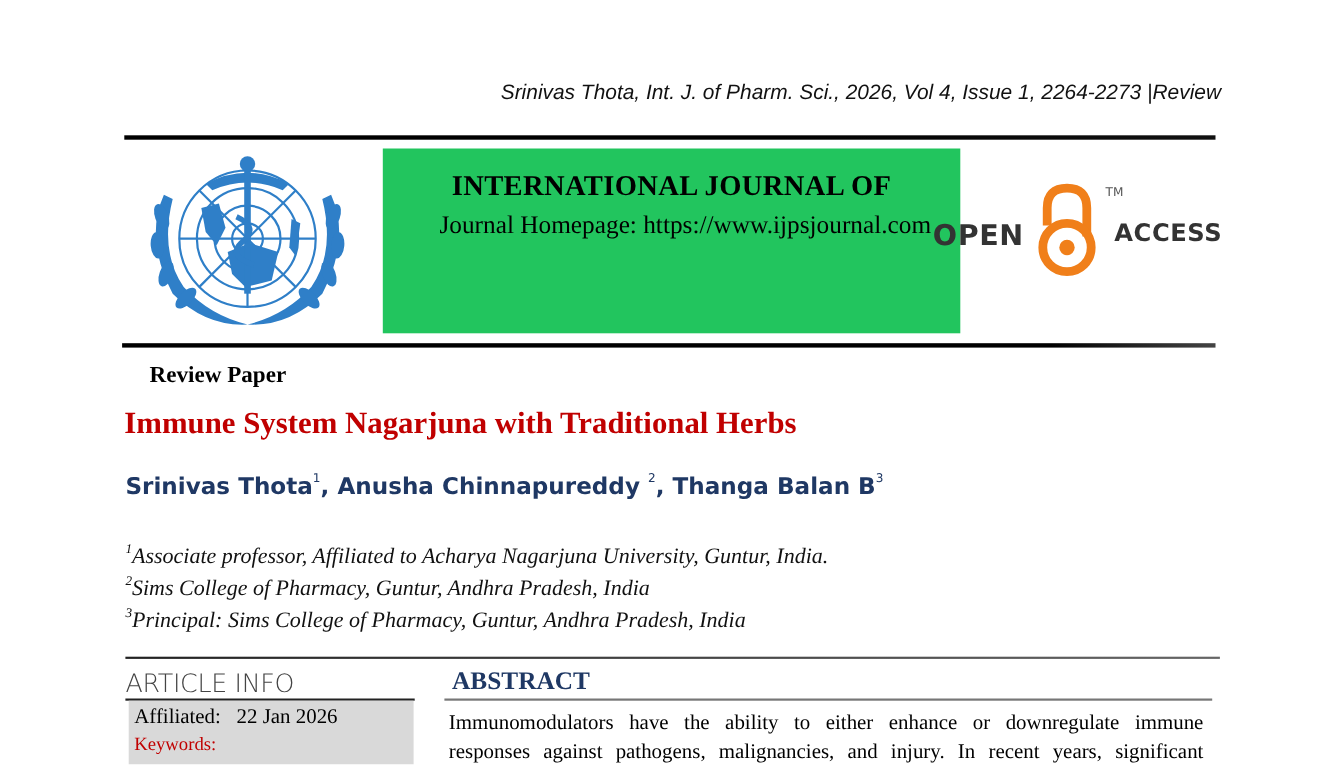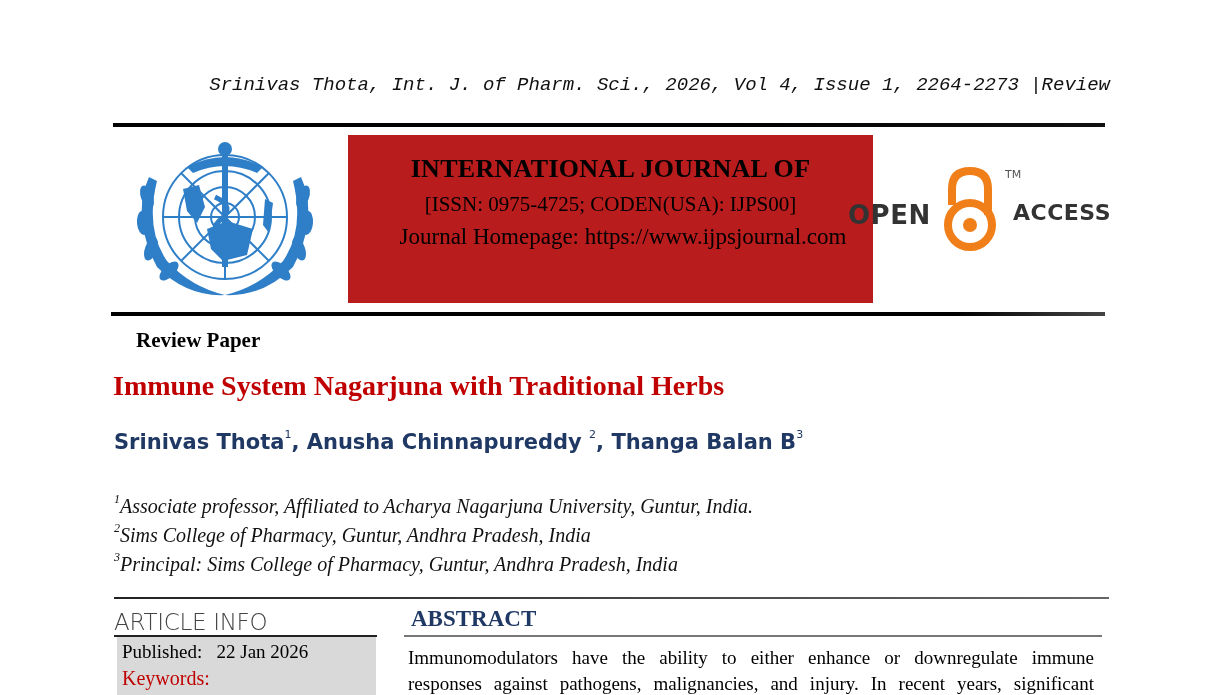--- a/index.html
+++ b/index.html
@@ -1,40 +1,40 @@
 <!DOCTYPE html>
 <html><head>
 <meta charset="utf-8">
 <style>
   html, body { margin:0; padding:0; background:#ffffff; }
   body { width:1220px; height:695px; overflow:hidden; position:relative; font-family:"Liberation Serif", serif; color:#000; }
   .abs { position:absolute; }
-  .running-head { left:0; width:1110px; top:74px; text-align:right; font-family:Liberation Mono, monospace; font-style:italic; font-size:19px; color:#111; }
+  .running-head { left:0; width:1110px; top:74px; text-align:right; font-family:Liberation Sans, sans-serif; font-style:italic; font-size:19px; color:#111; }
   .rule-top { left:113px; top:123px; width:992px; height:4px; background:linear-gradient(to right,#000 0%,#000 60%,#111 100%); }
   .rule-bottom { left:111px; top:312px; width:994px; height:4px; background:linear-gradient(to right,#000 0%,#000 85%,#444 100%); }
   .logo-left { left:127px; top:137px; width:196px; height:166px; }
-  .masthead { left:348px; top:135px; width:525px; height:168px; background:#b91c1c; text-align:center; }
+  .masthead { left:348px; top:135px; width:525px; height:168px; background:#22c55e; text-align:center; }
   .masthead .j1 { margin-top:15px; font-weight:bold; font-size:26px; line-height:38px; letter-spacing:0.3px; }
   .masthead .j2 { font-size:21px; line-height:32px; }
   .masthead .j3 { font-size:23px; line-height:34px;padding-left:25px; }
   .oa-open { left:848px; top:200px; font-family:"DejaVu Sans", sans-serif; font-weight:bold; font-size:26px; color:#333; letter-spacing:0.5px; }
   .oa-access { left:1013px; top:200px; font-family:"DejaVu Sans", sans-serif; font-weight:bold; font-size:22px; color:#333; letter-spacing:0.5px; }
   .oa-tm { left:1005px; top:168px; font-family:"DejaVu Sans", sans-serif; font-size:11px; color:#555; }
   .paper-type { left:114px; top:328px; font-weight:bold; font-size:21px;margin-left:22px; }
   .title { left:113px; top:370px; font-weight:bold; font-size:28px; color:#c00000; }
   .authors { left:114px; top:430px; font-family:"DejaVu Sans", sans-serif; font-weight:bold; font-size:21px; color:#1f3864; }
   .authors sup { font-size:11px; font-weight:normal; vertical-align:top; position:relative; top:-2px; }
   .affil { left:114px; font-style:italic; font-size:20px; color:#111; }
   .affil sup { font-size:12px; vertical-align:top; position:relative; top:-3px; }
   .rule-mid { left:114px; top:597px; width:995px; height:2px; background:linear-gradient(to right,#222,#666); }
   .ai-label { left:114px; top:609px; font-family:"DejaVu Sans", sans-serif; font-size:23px; color:#444; font-weight:300; letter-spacing:-0.3px; }
   .ai-rule { left:114px; top:635px; width:263px; height:2px; background:#222; }
   .ai-box { left:117px; top:637px; width:259px; height:58px; background:#d9d9d9; }
   .ai-pub { left:122px; top:641px; font-size:19px; }
-  .ai-kw { left:122px; top:667px; font-size:20px; color:#c00000; }
+  .ai-kw { left:122px; top:667px; font-size:17px; color:#c00000; }
   .abs-label { left:411px; top:606px; font-weight:bold; font-size:23px; color:#1f3864; }
   .abs-rule { left:404px; top:635px; width:698px; height:2px; background:#777; }
   .abs-text { left:408px; top:645px; width:686px; font-size:19px; line-height:26px; text-align:justify; text-align-last:justify; }
 </style>
 </head>
 <body>
 
 <div class="abs running-head">Srinivas Thota, Int. J. of Pharm. Sci., 2026, Vol 4, Issue 1, 2264-2273 |Review</div>
 
 <div class="abs rule-top"></div>
@@ -68,21 +68,20 @@
     <ellipse cx="42" cy="134" rx="6" ry="12" transform="rotate(45 42 134)"></ellipse>
     <ellipse cx="176" cy="60" rx="6" ry="12" transform="rotate(20 176 60)"></ellipse>
     <ellipse cx="180" cy="86" rx="6" ry="12" transform="rotate(5 180 86)"></ellipse>
     <ellipse cx="172" cy="112" rx="6" ry="12" transform="rotate(-20 172 112)"></ellipse>
     <ellipse cx="154" cy="134" rx="6" ry="12" transform="rotate(-45 154 134)"></ellipse>
   </g>
 </svg>
 
 <div class="abs masthead">
   <div class="j1">INTERNATIONAL JOURNAL OF</div>
-  <div class="j2">[ISSN: 0975-4725; CODEN(USA): IJPS00]</div>
   <div class="j3">Journal Homepage: https://www.ijpsjournal.com</div>
 </div>
 
 <svg class="abs" style="left:930px;top:165px;width:80px;height:90px" viewBox="0 0 80 90">
   <path d="M22 40 L22 24 Q22 6 40 6 Q58 6 58 24 L58 50" fill="none" stroke="#f07f1a" stroke-width="8"></path>
   <circle cx="40" cy="60" r="22" fill="none" stroke="#f07f1a" stroke-width="8"></circle>
   <circle cx="40" cy="60" r="7" fill="#f07f1a"></circle>
 </svg>
 <div class="abs oa-open">OPEN</div>
 <div class="abs oa-access">ACCESS</div>
@@ -101,21 +100,21 @@
 
 <div class="abs affil" style="top:495px"><sup>1</sup><span>Associate professor, Affiliated to Acharya Nagarjuna University, Guntur, India.</span></div>
 <div class="abs affil" style="top:524px"><sup>2</sup><span>Sims College of Pharmacy, Guntur, Andhra Pradesh, India</span></div>
 <div class="abs affil" style="top:553px"><sup>3</sup><span>Principal: Sims College of Pharmacy, Guntur, Andhra Pradesh, India</span></div>
 
 <div class="abs rule-mid"></div>
 
 <div class="abs ai-label">ARTICLE INFO</div>
 <div class="abs ai-rule"></div>
 <div class="abs ai-box"></div>
-<div class="abs ai-pub"><span>Published:</span>&nbsp;&nbsp;&nbsp;<span>22 Jan 2026</span></div>
+<div class="abs ai-pub"><span>Affiliated:</span>&nbsp;&nbsp;&nbsp;<span>22 Jan 2026</span></div>
 <div class="abs ai-kw">Keywords:</div>
 
 <div class="abs abs-label">ABSTRACT</div>
 <div class="abs abs-rule"></div>
 <div class="abs abs-text">
   <div>Immunomodulators have the ability to either enhance or downregulate immune</div>
   <div>responses against pathogens, malignancies, and injury. In recent years, significant</div>
 </div>
 
 </body></html>

